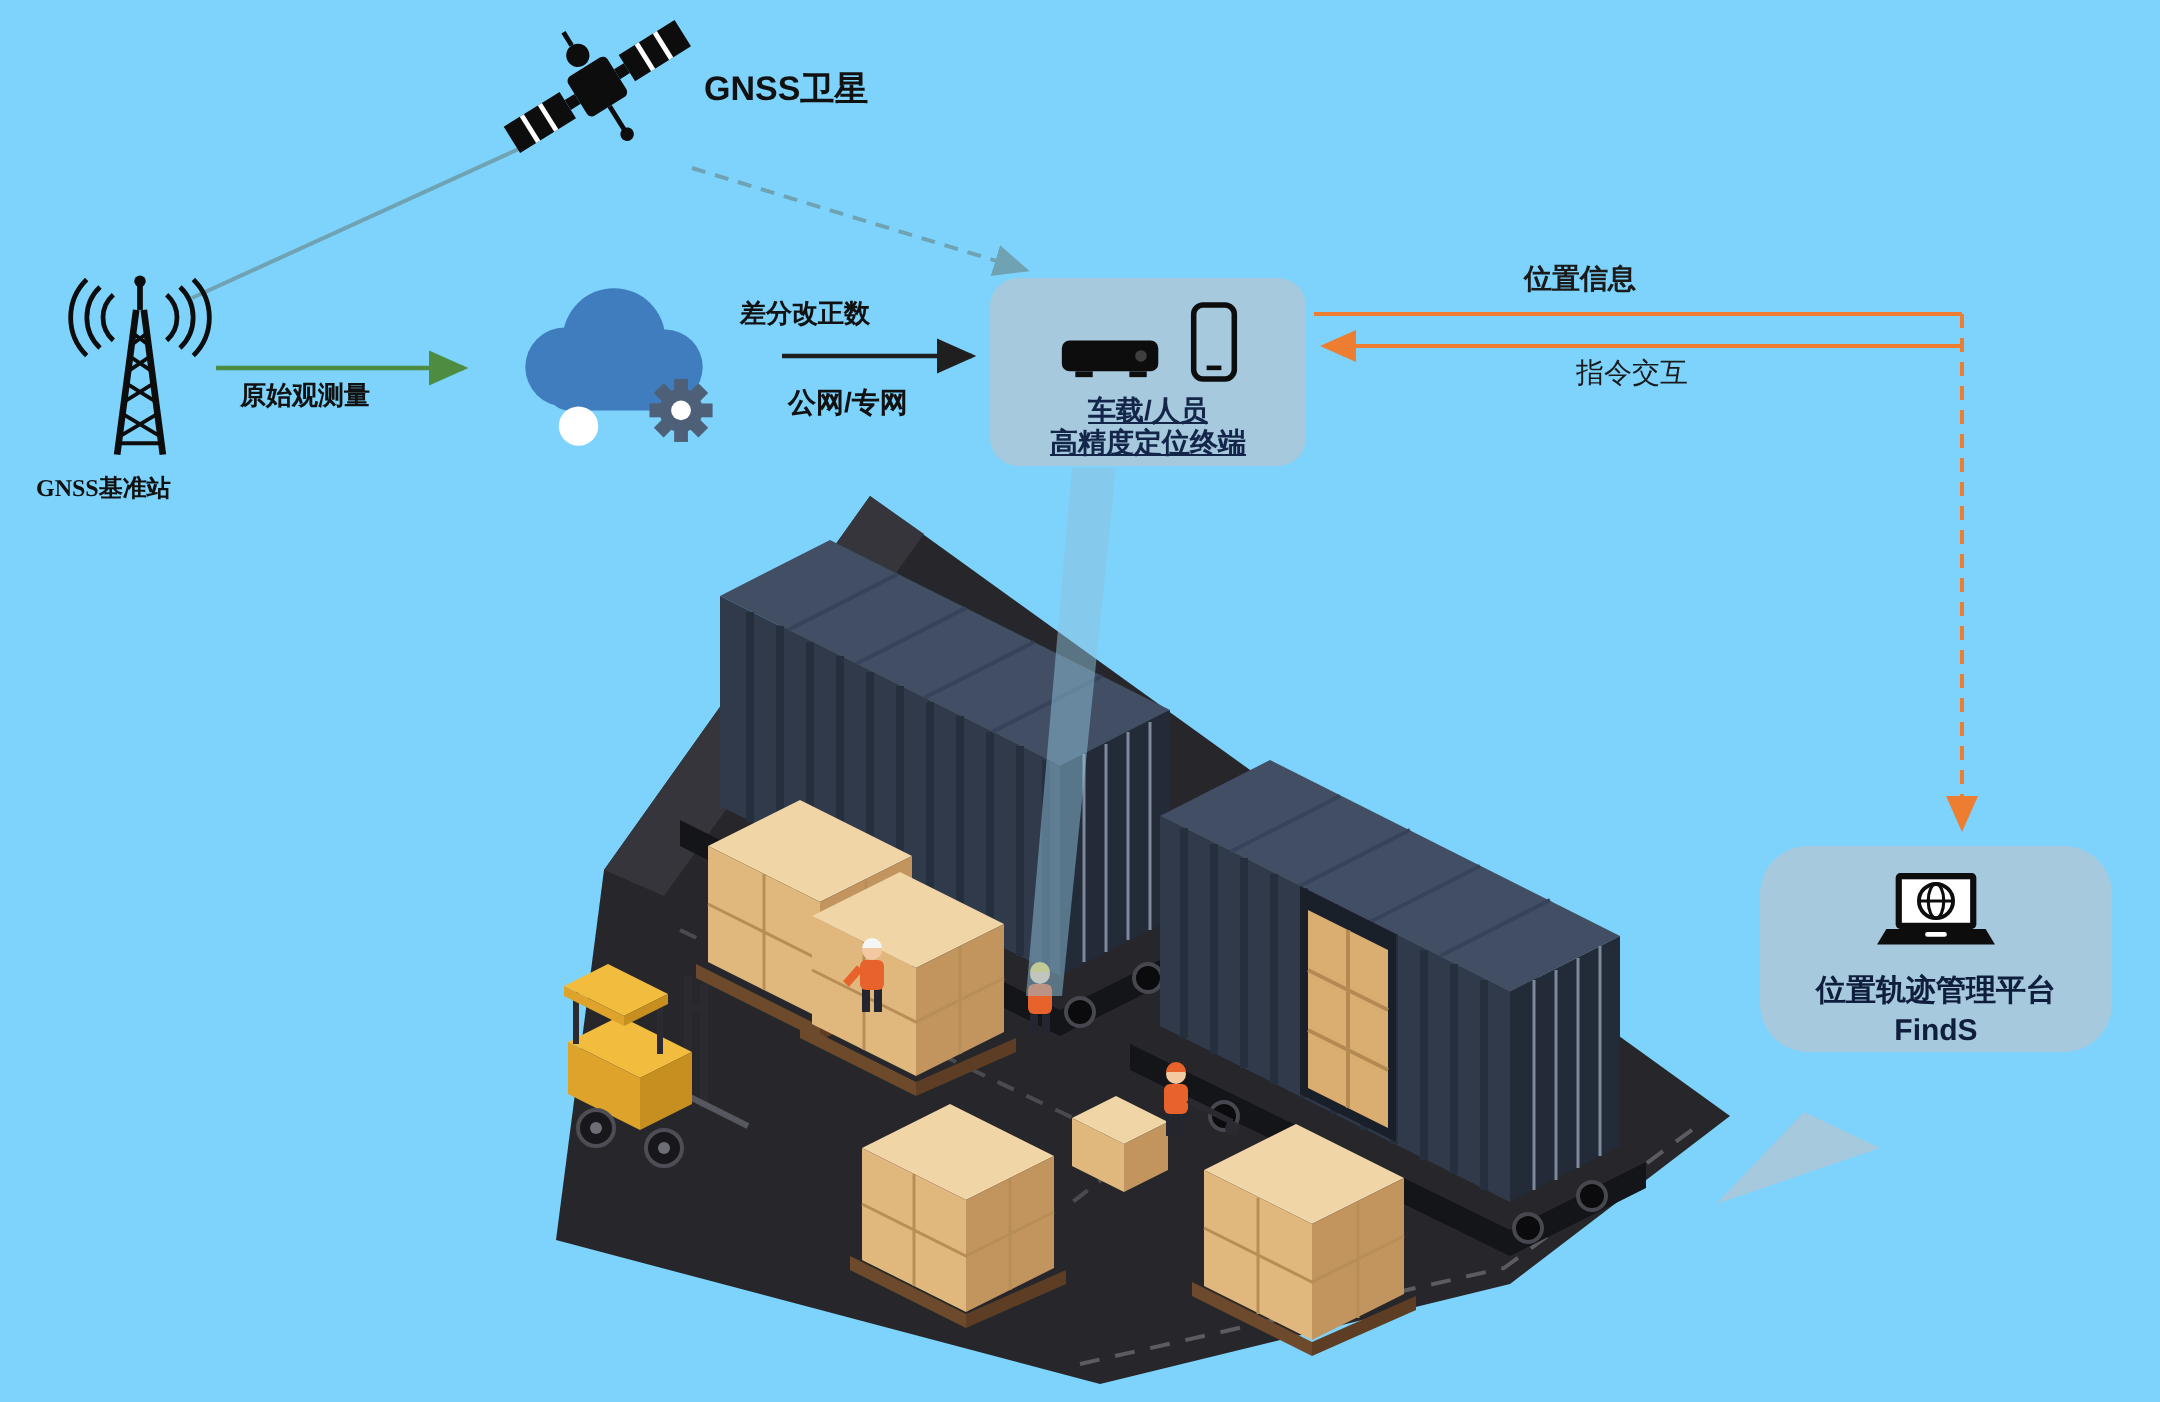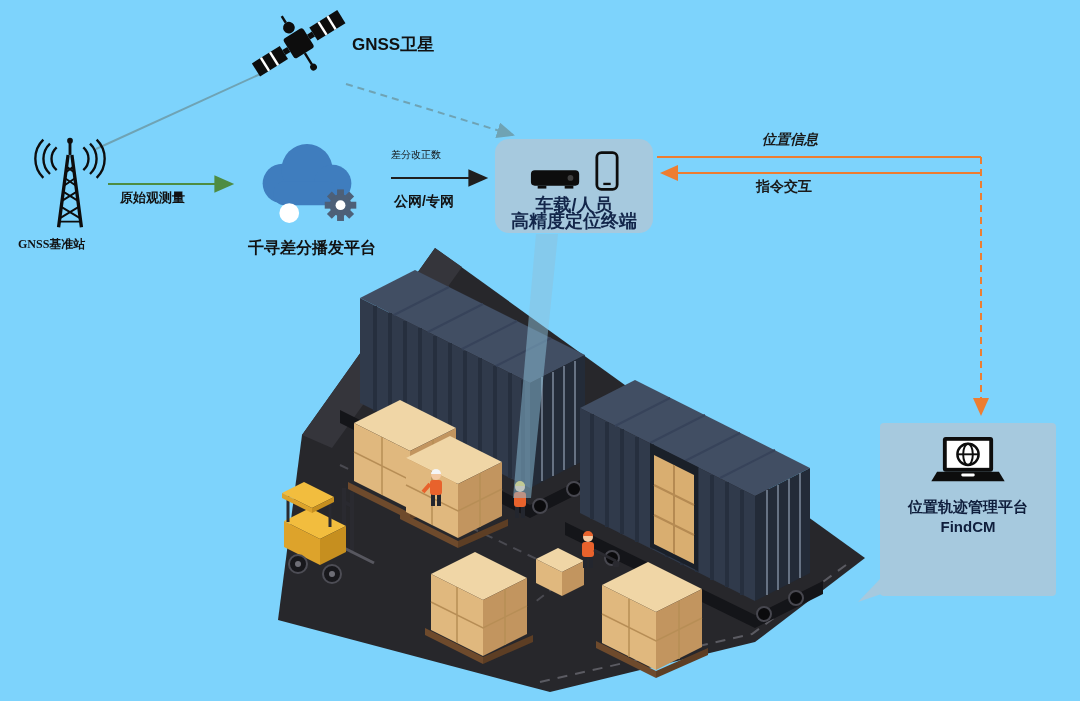--- a/index.html
+++ b/index.html
@@ -8,41 +8,41 @@
     position:relative; width:1080px; height:701px; overflow:hidden;
     background:#7dd3fc; font-family:"Liberation Sans", sans-serif; color:#111;
   }
   .abs { position:absolute; }
   .label { position:absolute; color:#111; white-space:nowrap; z-index:5; }
   .lbl-sat   { left:352px; top:33px;  font-size:17px; font-weight:700; }
   .lbl-bs    { left:18px;  top:236px; font-size:12px; font-weight:700;font-family:Liberation Serif, serif; }
   .lbl-cloud { left:218px; top:237px; width:188px; text-align:center;
                font-size:16px; font-weight:700; line-height:21px; }
   .lbl-raw   { left:120px; top:189px; font-size:13px; font-weight:700; }
-  .lbl-diff1 { left:391px; top:148px; font-size:10px; font-weight:400; }
+  .lbl-diff1 { left:370px; top:148px; font-size:13px; font-weight:700; }
   .lbl-diff2 { left:394px; top:193px; font-size:14px; font-weight:700; }
-  .lbl-pos   { left:762px; top:131px; font-size:14px; font-weight:700; color:#1a1a1a;font-style:italic; }
-  .lbl-cmd   { left:756px; top:178px; font-size:14px; font-weight:700; color:#1a1a1a; }
+  .lbl-pos   { left:762px; top:131px; font-size:14px; font-weight:700; color:#1a1a1a; }
+  .lbl-cmd   { left:788px; top:178px; font-size:14px; font-weight:400; color:#1a1a1a; }
 
   .icon-sat   { left:246px; top:0;     width:108px; height:92px;  z-index:4; }
   .icon-bs    { left:26px;  top:134px; width:88px;  height:100px; z-index:4; }
   .icon-cloud { left:238px; top:132px; width:138px; height:104px; z-index:4; }
 
   .scene   { position:absolute; left:240px; top:230px; width:640px; height:470px; z-index:1; }
   .overlay { position:absolute; left:0; top:0; width:1080px; height:701px; z-index:2; pointer-events:none; }
 
   .bubble {
     position:absolute; background:#a6c9de; border-radius:14px; z-index:3;
     display:flex; flex-direction:column; align-items:center;
   }
   .bubble-terminal { left:495px; top:139px; width:158px; height:94px; padding-top:9px; }
-  .bubble-finds    { left:880px; top:423px; width:176px; height:173px; border-radius:4px; padding-top:12px;align-items:center; }
+  .bubble-finds    { left:880px; top:423px; width:176px; height:103px; border-radius:24px; padding-top:12px;align-items:center; }
   .t-icons { display:flex; align-items:flex-end; gap:12px; height:44px; }
   .b-text  { text-align:center; font-weight:700; color:#13264a; }
-  .bubble-terminal .b-text { font-size:18px; line-height:16px; margin-top:5px; }
+  .bubble-terminal .b-text { font-size:14px; line-height:16px; margin-top:5px;text-decoration:underline; }
   .bubble-finds    .b-text { font-size:15px; line-height:20px; margin-top:6px; color:#0f1e3c; }
 </style>
 </head>
 <body>
 
 <div class="stage">
 
   <svg class="scene" viewBox="0 0 640 470">
 
     <g>
@@ -242,21 +242,20 @@
         <rect x="-3.5" y="-16" width="7" height="32" transform="rotate(135)"></rect>
         <circle r="11"></circle>
       </g>
       <circle r="5" fill="#ffffff"></circle>
     </g>
   </svg>
 
   <div class="label lbl-sat">GNSS卫星</div>
   <div class="label lbl-bs">GNSS基准站</div>
   <div class="label lbl-cloud">
-    <div>千寻差分播发平台</div>
   </div>
   <div class="label lbl-raw">原始观测量</div>
   <div class="label lbl-diff1">差分改正数</div>
   <div class="label lbl-diff2">公网/专网</div>
   <div class="label lbl-pos">位置信息</div>
   <div class="label lbl-cmd">指令交互</div>
 
   <div class="bubble bubble-terminal">
     <div class="t-icons">
       <svg width="54" height="30" viewBox="0 0 56 30">
@@ -283,17 +282,17 @@
       <g fill="none" stroke="#0d0d0d">
         <circle cx="40" cy="20" r="11" stroke-width="2.5"></circle>
         <ellipse cx="40" cy="20" rx="5" ry="11" stroke-width="2"></ellipse>
         <line x1="29" y1="20" x2="51" y2="20" stroke-width="2"></line>
       </g>
       <path d="M8 38 h64 l6 10 h-76 z" fill="#0d0d0d"></path>
       <rect x="33" y="40" width="14" height="3" rx="1.5" fill="#ffffff"></rect>
     </svg>
     <div class="b-text">
       <div>位置轨迹管理平台</div>
-      <div>FindCM</div>
+      <div>FindS</div>
     </div>
   </div>
 
 </div>
 
 </body></html>

